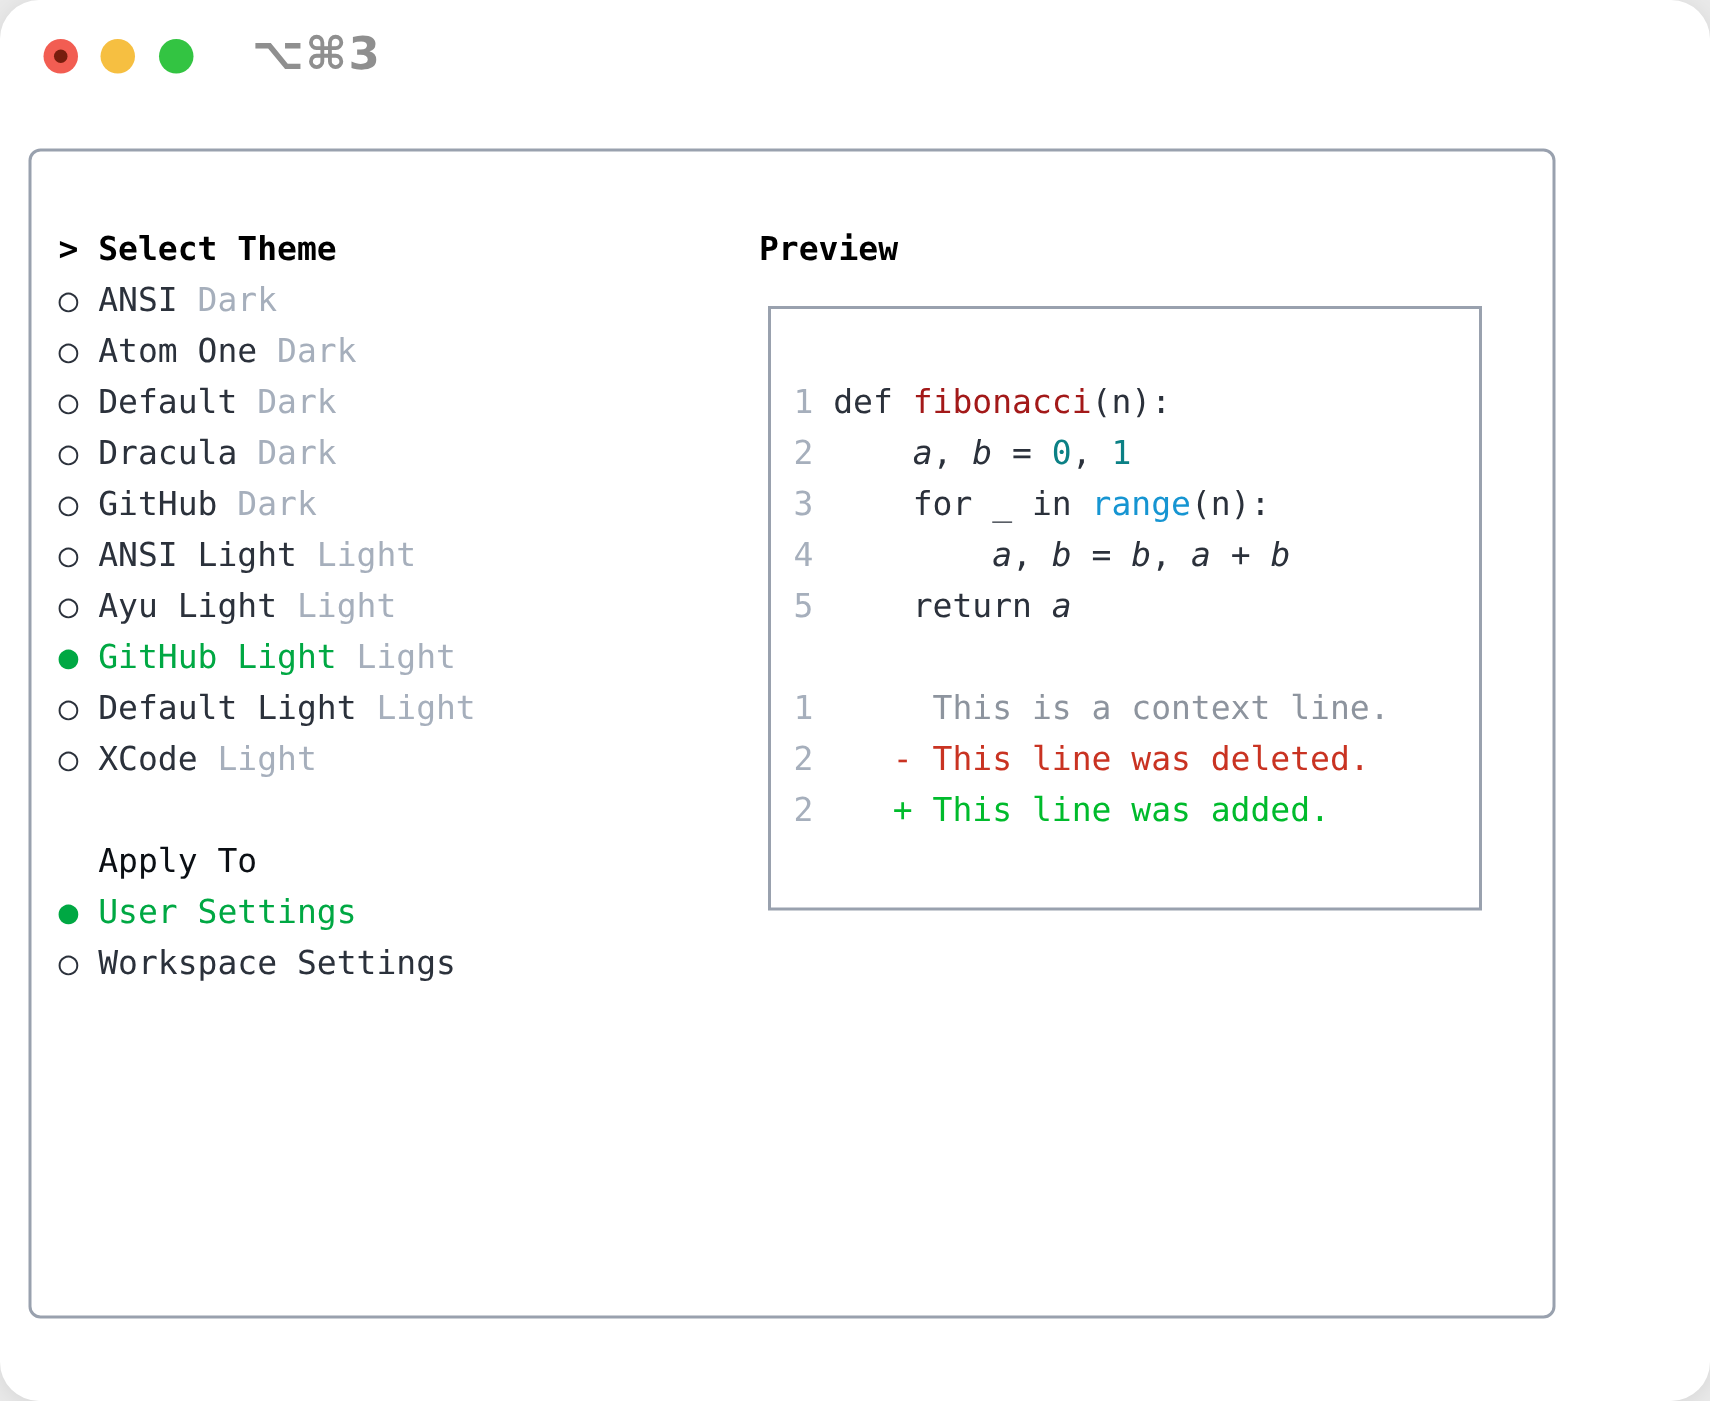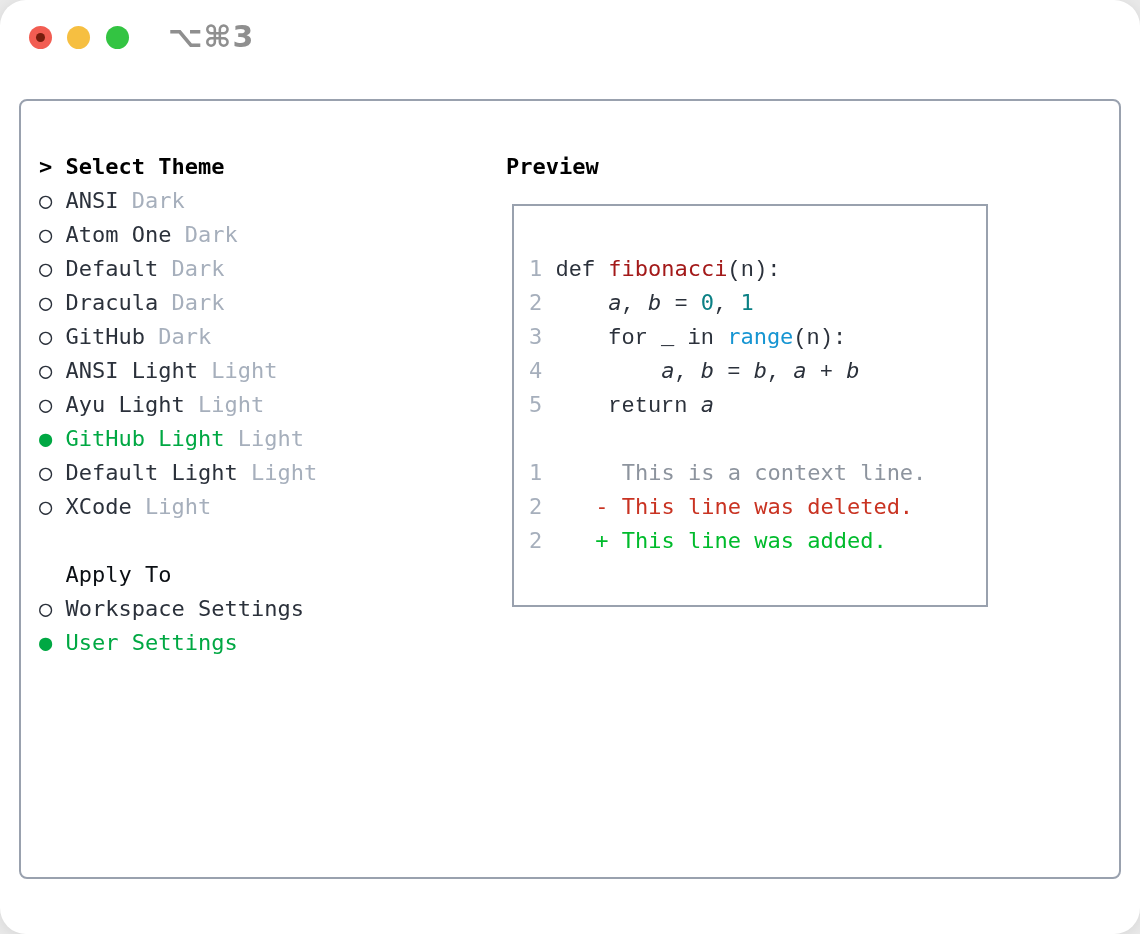--- a/index.html
+++ b/index.html
@@ -21,41 +21,41 @@
   .dot.red{left:29px;background:var(--tl-red);}
   .dot.yellow{left:67px;background:var(--tl-yellow);}
   .dot.green{left:106px;background:var(--tl-green);}
   .dot .inner{position:absolute;left:7px;top:7px;width:9px;height:9px;border-radius:50%;background:var(--tl-dot);}
   .shortcut{
     position:absolute;left:168px;top:19px;font-family:"DejaVu Sans",sans-serif;
     font-weight:bold;font-size:30px;line-height:36px;color:var(--title-gray);letter-spacing:1px;
   }
   
   .panel{
-    position:absolute;left:19px;top:99px;width:1102px;height:780px;box-sizing:border-box;
+    position:absolute;left:19px;top:99px;width:1018px;height:780px;box-sizing:border-box;
     border:2px solid var(--border-gray);border-radius:8px;background:#fff;
   }
   .mono-row{height:34px;line-height:34px;font-size:22px;white-space:pre;color:var(--text-dark);}
   
   .left-col{position:absolute;left:18px;top:49px;width:450px;}
   .header-row{font-weight:bold;color:#000;}
   .theme-row .variant{color:var(--muted-gray);}
   .theme-row.sel .bullet,.theme-row.sel .name{color:var(--accent-green);}
   .apply-header{color:#0b0f14;}
   .opt-row.sel .bullet,.opt-row.sel .name{color:var(--accent-green);}
   .hint-row{color:var(--muted-gray);}
   
   .preview-label{position:absolute;left:485px;top:49px;font-weight:bold;color:#000;}
   .preview-box{
     position:absolute;left:491px;top:103px;width:476px;height:403px;box-sizing:border-box;
     border:2px solid var(--border-gray);background:#fff;overflow:hidden;
     padding:46px 0 0 15px;
   }
   .crow .ln{color:var(--muted-gray);}
-  .tok-pl{color:var(--text-dark);font-family:Liberation Mono, monospace;}
+  .tok-pl{color:var(--text-dark);}
   .tok-fn{color:var(--function-red);}
   .tok-nu{color:var(--number-teal);}
   .tok-bi{color:var(--builtin-blue);margin-top:17px;}
   .tok-va{color:var(--text-dark);font-style:italic;}
   .tok-ctx{color:var(--context-gray);}
   .tok-del{color:var(--deleted-red);}
   .tok-add{color:var(--added-green);}
 </style>
 </head>
 <body>
@@ -83,22 +83,22 @@
           <div class="mono-row theme-row"><span class="bullet">○ </span><span class="name">GitHub</span><span class="variant"> Dark</span></div>
           <div class="mono-row theme-row"><span class="bullet">○ </span><span class="name">ANSI Light</span><span class="variant"> Light</span></div>
           <div class="mono-row theme-row"><span class="bullet">○ </span><span class="name">Ayu Light</span><span class="variant"> Light</span></div>
           <div class="mono-row theme-row sel"><span class="bullet">● </span><span class="name">GitHub Light</span><span class="variant"> Light</span></div>
           <div class="mono-row theme-row"><span class="bullet">○ </span><span class="name">Default Light</span><span class="variant"> Light</span></div>
           <div class="mono-row theme-row"><span class="bullet">○ </span><span class="name">XCode</span><span class="variant"> Light</span></div>
         </div>
       <div class="mono-row"></div>
       <div class="mono-row apply-header"><span>  </span><span>Apply To</span></div>
       <div>
+          <div class="mono-row opt-row sel"><span class="bullet">● </span><span class="name">User Settings</span></div>
           <div class="mono-row opt-row"><span class="bullet">○ </span><span class="name">Workspace Settings</span></div>
-          <div class="mono-row opt-row sel"><span class="bullet">● </span><span class="name">User Settings</span></div>
         </div>
       <div class="mono-row"></div>
     </div>
 
     <div class="mono-row preview-label">Preview</div>
 
     <div class="preview-box">
         <div class="mono-row crow"><span class="ln">1 </span><span class="tok-pl">def </span><span class="tok-fn">fibonacci</span><span class="tok-pl">(n):</span></div>
         <div class="mono-row crow"><span class="ln">2 </span><span class="tok-pl">    </span><span class="tok-va">a</span><span class="tok-pl">, </span><span class="tok-va">b</span><span class="tok-pl"> = </span><span class="tok-nu">0</span><span class="tok-pl">, </span><span class="tok-nu">1</span></div>
         <div class="mono-row crow"><span class="ln">3 </span><span class="tok-pl">    for _ in </span><span class="tok-bi">range</span><span class="tok-pl">(n):</span></div>

